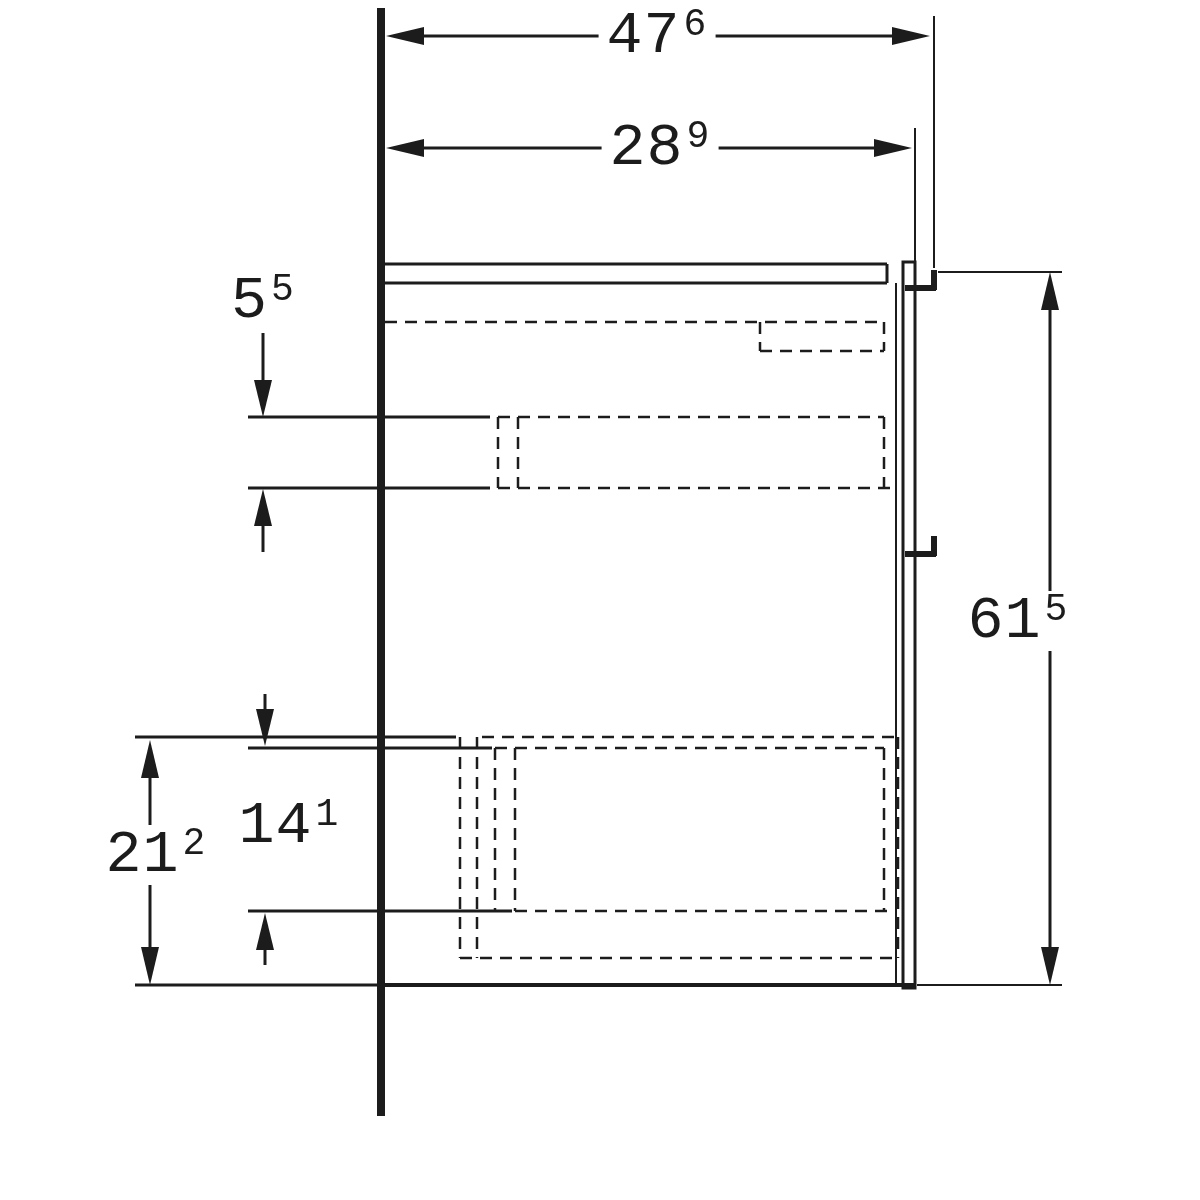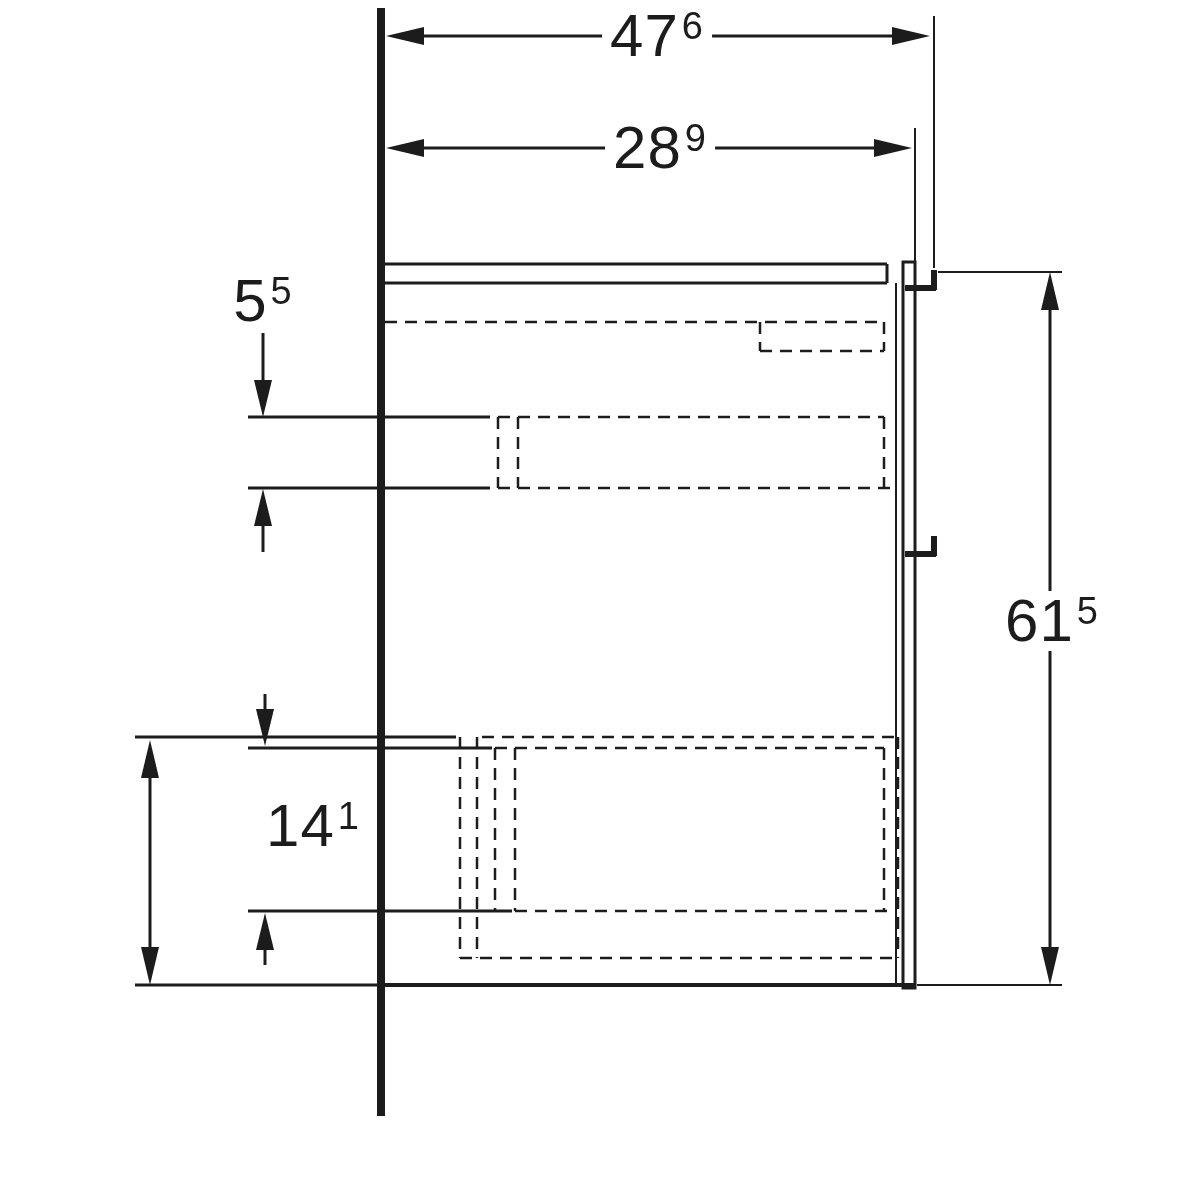--- a/index.html
+++ b/index.html
@@ -5,21 +5,21 @@
   html, body {
     margin: 0;
     padding: 0;
     background: #ffffff;
   }
   .canvas {
     position: relative;
     width: 1200px;
     height: 1116px;
     background: #ffffff;
-    font-family: Liberation Sans, sans-serif;
+    font-family: Liberation Mono, monospace;
     overflow: hidden;
     border-radius: 21px;
   }
   .drawing-svg {
     position: absolute;
     left: 0;
     top: 0;
   }
   .dim-label {
     position: absolute;
@@ -137,22 +137,25 @@
   </div>
 
   <div class="dim-label" style="left:660px; top:148px;">
     <span class="main">28</span><span class="sup">9</span>
   </div>
 
   <div class="dim-label" style="left:263px; top:301px;text-align:right;">
     <span class="main">5</span><span class="sup">5</span>
   </div>
 
-  <div class="dim-label" style="left:1052px; top:621px;text-align:right;">
+  <div class="dim-label" style="left:1018px; top:621px;text-align:right;">
     <span class="main">61</span><span class="sup">5</span>
   </div>
 
+  <div class="dim-label" style="left:156px; top:855px;">
+    <span class="main">21</span><span class="sup">2</span>
+  </div>
 
-  <div class="dim-label" style="left:289px; top:826px;margin-left:24px;">
+  <div class="dim-label" style="left:289px; top:826px;">
     <span class="main">14</span><span class="sup">1</span>
   </div>
 
 </div>
 
 </body></html>

